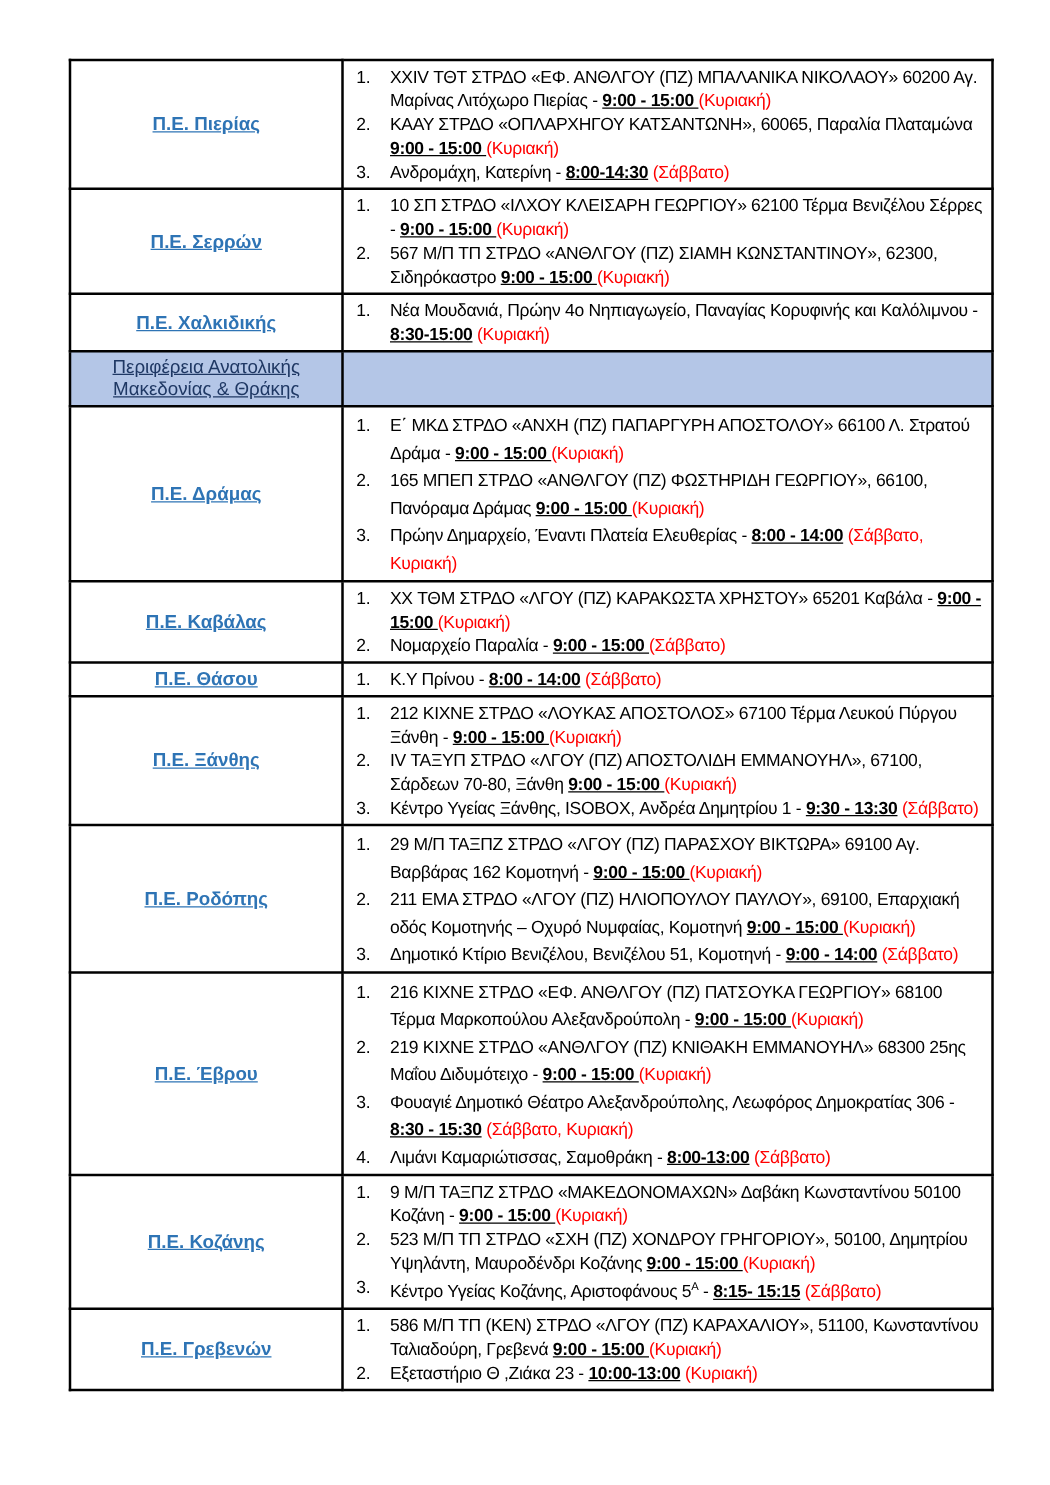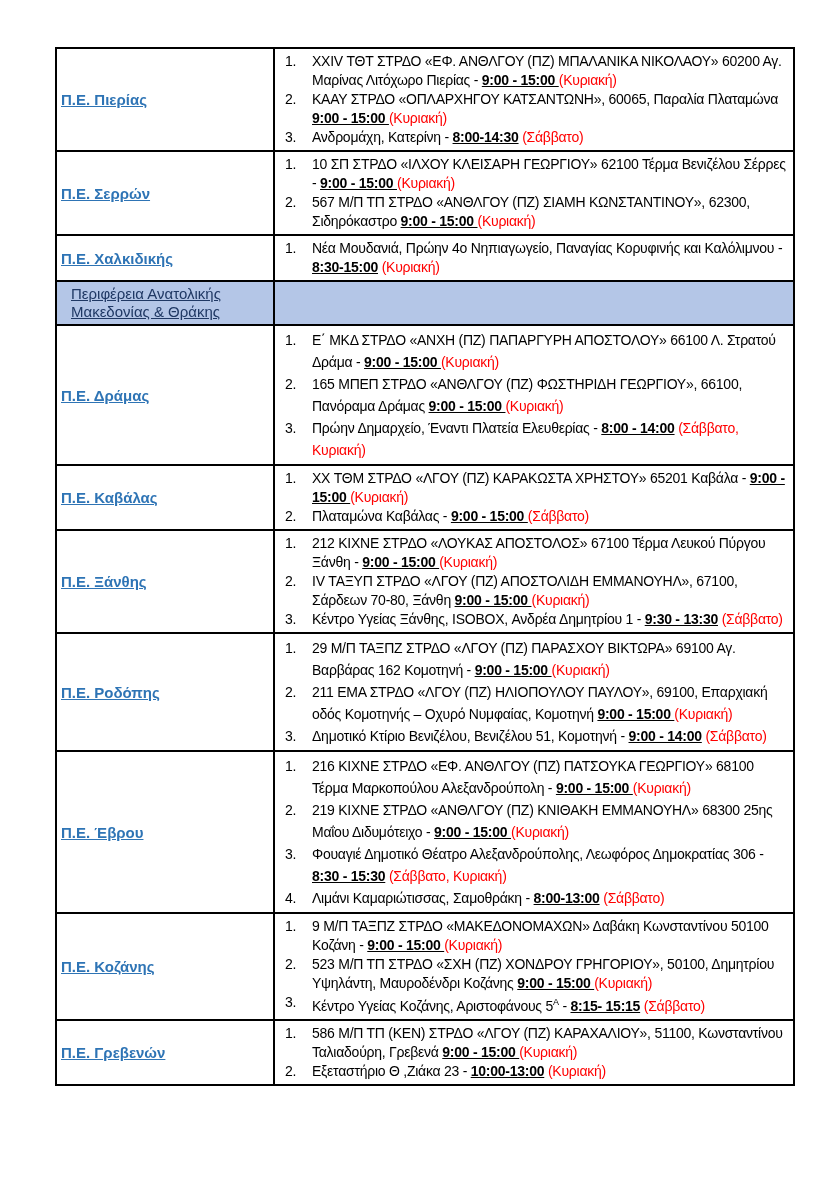--- a/index.html
+++ b/index.html
@@ -22,20 +22,21 @@
     width: 738px;
     border-collapse: collapse;
     table-layout: fixed;
   }
   td {
     border: 2px solid #000000;
     vertical-align: middle;
     font-size: 14px;
   }
   td.region-cell {
+    text-align: center;
     padding: 2px 4px;
   }
   td.items-cell {
     padding: 3px 6px 3px 8px;
   }
   .region-link {
     color: #2E74B5;
     font-weight: bold;
     text-decoration: underline;
     font-size: 15px;
@@ -148,21 +149,30 @@
         </tr>
         <tr class="region-row">
           <td class="region-cell"><span class="region-link">Π.Ε. Καβάλας</span></td>
           <td class="items-cell">
             <div class="location-item">
               <span class="item-number">1.</span>
               <span class="item-text"><span class="pt-n">XX ΤΘΜ ΣΤΡΔΟ «ΛΓΟΥ (ΠΖ) ΚΑΡΑΚΩΣΤΑ ΧΡΗΣΤΟΥ» 65201 Καβάλα - </span><span class="pt-u">9:00 - 15:00 </span><span class="pt-r">(Κυριακή)</span></span>
             </div>
             <div class="location-item">
               <span class="item-number">2.</span>
-              <span class="item-text"><span class="pt-n">Πλαταμώνα Καβάλας - </span><span class="pt-u">9:00 - 15:00 </span><span class="pt-r">(Σάββατο)</span></span>
+              <span class="item-text"><span class="pt-n">Νομαρχείο Παραλία - </span><span class="pt-u">9:00 - 15:00 </span><span class="pt-r">(Σάββατο)</span></span>
+            </div>
+          </td>
+        </tr>
+        <tr class="region-row">
+          <td class="region-cell"><span class="region-link">Π.Ε. Θάσου</span></td>
+          <td class="items-cell">
+            <div class="location-item">
+              <span class="item-number">1.</span>
+              <span class="item-text"><span class="pt-n">Κ.Υ Πρίνου - </span><span class="pt-u">8:00 - 14:00</span><span class="pt-n"> </span><span class="pt-r">(Σάββατο)</span></span>
             </div>
           </td>
         </tr>
         <tr class="region-row">
           <td class="region-cell"><span class="region-link">Π.Ε. Ξάνθης</span></td>
           <td class="items-cell">
             <div class="location-item">
               <span class="item-number">1.</span>
               <span class="item-text"><span class="pt-n">212 ΚΙΧΝΕ ΣΤΡΔΟ «ΛΟΥΚΑΣ ΑΠΟΣΤΟΛΟΣ» 67100 Τέρμα Λευκού Πύργου Ξάνθη - </span><span class="pt-u">9:00 - 15:00 </span><span class="pt-r">(Κυριακή)</span></span>
             </div>

